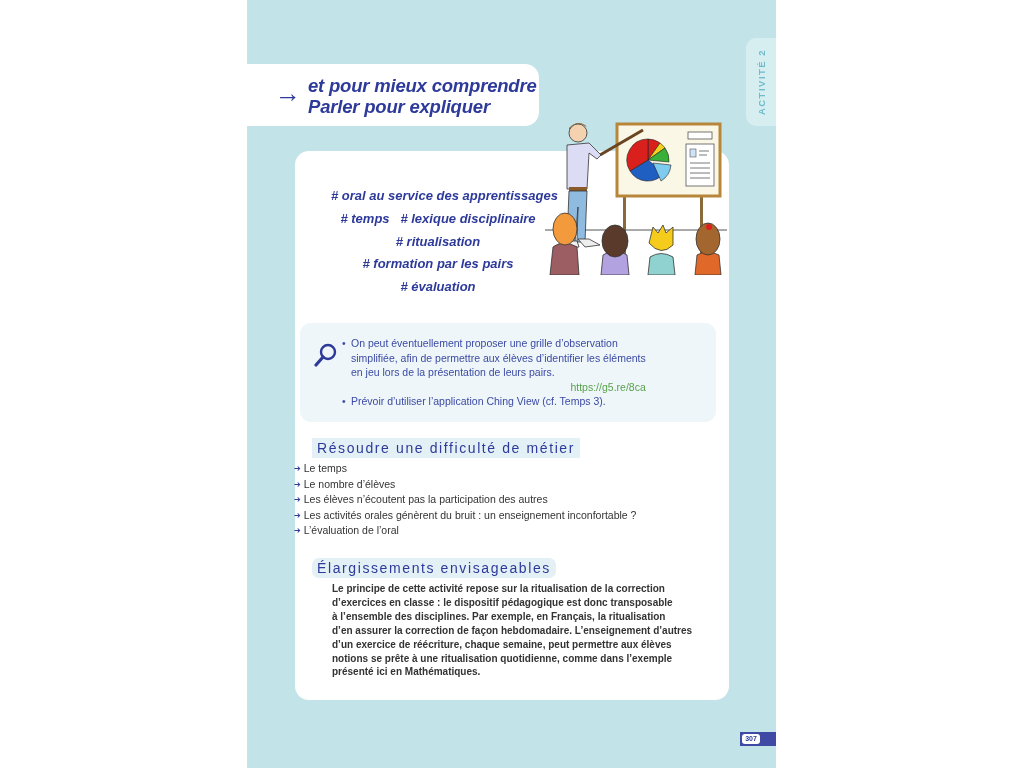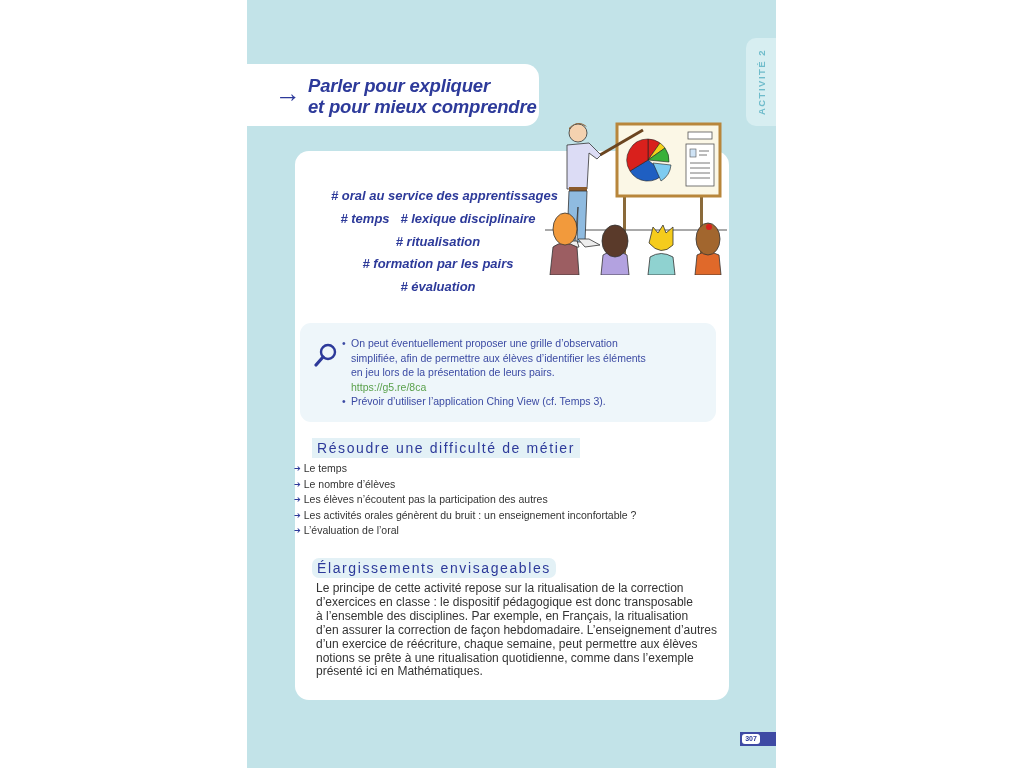--- a/index.html
+++ b/index.html
@@ -46,34 +46,34 @@
     position: absolute; left: 53px; top: 323px; width: 416px; height: 99px;
     background: #eef6fa; border-radius: 11px;
   }
   .info-icon { position: absolute; left: 14px; top: 20px; width: 24px; height: 24px; }
   .info-list {
     position: absolute; left: 42px; top: 13px; margin: 0; padding: 0; list-style: none;
     color: #3b4aa3; font-size: 10.5px; line-height: 14.6px;
   }
   .info-list li { position: relative; padding-left: 9px; }
   .info-list li::before { content: "•"; position: absolute; left: 0; top: 0; }
-  .info-link { color: #5aa14c; display: block; }
+  .info-link { color: #5aa14c; display: block; text-align: right; }
   .section-head {
     position: absolute; background: #e3f1f6; color: #2d3a9a; font-weight: normal;
     font-size: 14px; letter-spacing: 1.6px; padding: 2px 5px 1px 5px; line-height: 17px;
   }
   .diff-list {
     position: absolute; left: 294px; top: 461px; margin: 0; padding: 0; list-style: none;
     color: #333333; font-size: 10.5px; line-height: 14.6px;
   }
   .diff-list li { white-space: nowrap; }
   .diff-list .arr { color: #2d3a9a; font-size: 8px; margin-right: 3px; vertical-align: 1px; }
   .para {
-    position: absolute; left: 316px; top: 582px; width: 360px;
-    color: #333333; font-size: 12px; line-height: 13.9px;
+    position: absolute; left: 332px; top: 582px; width: 360px;
+    color: #333333; font-size: 10px; line-height: 13.9px; font-weight: bold;
   }
   .para div { white-space: nowrap; }
   .page-num {
     position: absolute; left: 493px; top: 732px; width: 36px; height: 14px;
     background: #3e4aa4;
   }
   .page-num span {
     position: absolute; left: 2px; top: 2px; width: 18px; height: 10px; background: #ffffff;
     border-radius: 3px; font-size: 7px; line-height: 10px; text-align: center; color: #2d3a9a; font-weight: bold;
   }
@@ -83,22 +83,22 @@
 
 <div class="page">
 
   <div class="side-tab">
     <span>ACTIVITÉ 2</span>
   </div>
 
   <div class="title-box">
     <span class="title-arrow">→</span>
     <div class="title-text">
+      <div>et pour mieux comprendre</div>
       <div>Parler pour expliquer</div>
-      <div>et pour mieux comprendre</div>
     </div>
   </div>
 
   <div class="card">
     <div class="tags">
       <div># oral au service des apprentissages</div>
       <div style="white-space:pre"># temps   # lexique disciplinaire</div>
       <div># ritualisation</div>
       <div># formation par les pairs</div>
       <div># évaluation</div>

